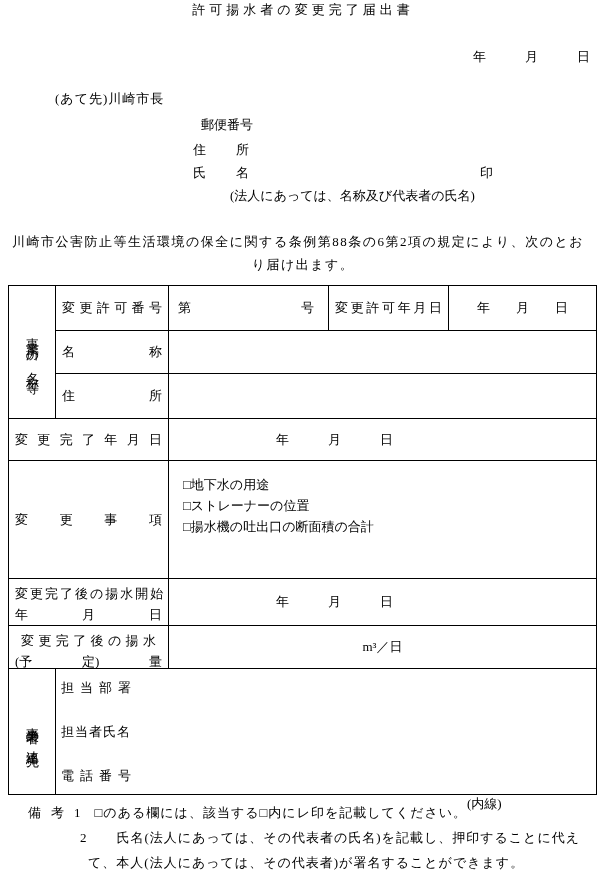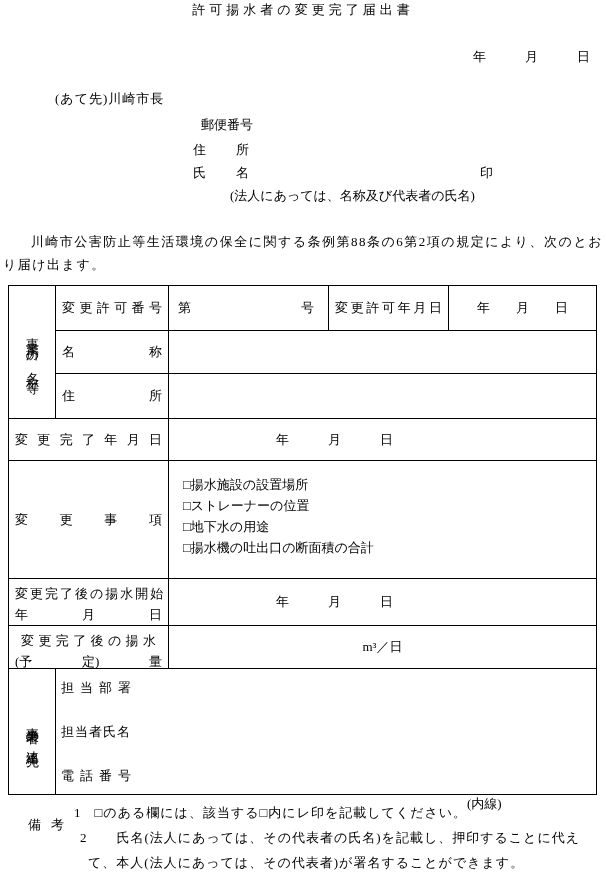--- a/index.html
+++ b/index.html
@@ -15,22 +15,22 @@
   .title { top:3px; left:0; width:606px; text-align:center; letter-spacing:4px; }
   .date-line { top:50px; left:473px; }
   .addressee { top:92px; left:55px; letter-spacing:1px; }
   .postal { top:118px; left:201px; }
   .pair { display:flex; justify-content:space-between; width:56px; }
   .addr-line { top:143px; left:193px; }
   .name-line { top:166px; left:193px; }
   .seal { top:166px; left:480px; }
   .corp-note { top:189px; left:230px; }
   .intro { top:230px; left:3px; width:600px; line-height:23px; letter-spacing:1.5px; }
-  .intro .ln1 { text-indent:9px; white-space:nowrap;text-align:right; }
-  .intro .ln2 { white-space:nowrap; }
+  .intro .ln1 { text-indent:9px; white-space:nowrap; }
+  .intro .ln2 { white-space:nowrap;text-align:center; }
 
   
   .tbl { position:absolute; top:285px; left:8px; width:589px; height:510px; border:1px solid #000; }
   .bb { border-bottom:1px solid #000; }
   .br { border-right:1px solid #000; }
   .flex { display:flex; }
   .col { display:flex; flex-direction:column; }
   .center { display:flex; align-items:center; justify-content:center; }
   .vhead {
     width:47px; display:flex; align-items:center; justify-content:center;
@@ -55,21 +55,21 @@
   .lbl2line { padding:4px 6px 0 6px; line-height:21px; display:flex; flex-direction:column; justify-content:flex-start; }
   .jline { display:flex; justify-content:space-between; }
   .shiftL { padding-right:96px; }
   .items { flex:1; padding:13px 0 0 14px; line-height:21px; }
   .contact { flex:1; display:flex; flex-direction:column; justify-content:space-between; padding:12px 0 11px 0;gap:12px; }
   .cline { margin-left:5px; position:relative; }
   .ext { position:absolute; left:406px; top:0; letter-spacing:0;margin-top:28px; }
 
   
   .note1 { top:806px; left:28px; display:flex; }
-  .note1 .bikou { letter-spacing:10px;margin-top:12px; }
+  .note1 .bikou { letter-spacing:10px; }
   .note1 .num { margin-left:0px; }
   .note1 .txt { margin-left:14px; letter-spacing:1px; }
   .note2 { top:831px; left:80px; display:flex; }
   .note2 .txt { margin-left:30px; letter-spacing:1px; }
   .note2b { top:856px; left:88px; letter-spacing:1px; }
 </style>
 </head>
 <body>
 
 <div class="abs title">許可揚水者の変更完了届出書</div>
@@ -151,23 +151,22 @@
   </div>
 
   <div class="row5 bb flex">
     <div class="lbl160 br jchar">
         <span>変</span>
         <span>更</span>
         <span>事</span>
         <span>項</span>
       </div>
     <div class="items">
-      <div>□揚水施設の設置場所</div>
+      <div>□地下水の用途</div>
       <div>□ストレーナーの位置</div>
-      <div>□地下水の用途</div>
       <div>□揚水機の吐出口の断面積の合計</div>
     </div>
   </div>
 
   <div class="row6 bb flex">
     <div class="lbl160 br lbl2line">
       <div class="ls2" style="white-space:nowrap;">変更完了後の揚水開始</div>
       <div class="jline">
         <span>年</span>
         <span>月</span>

